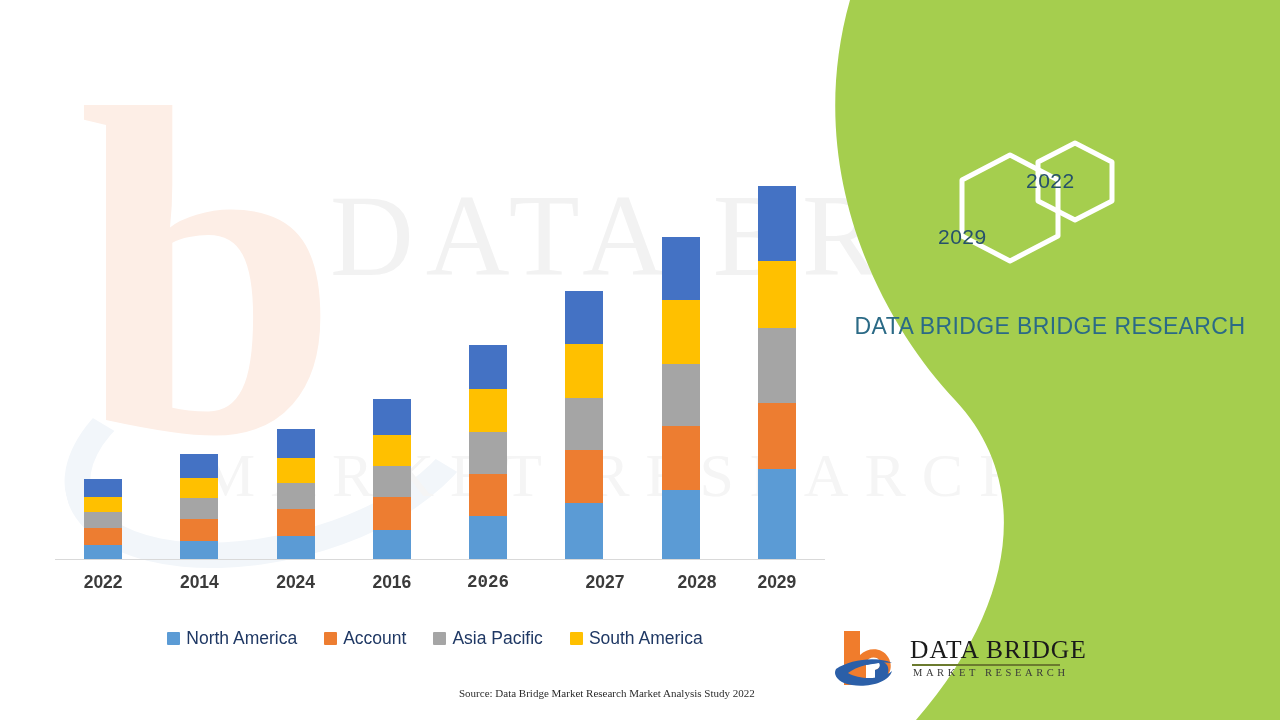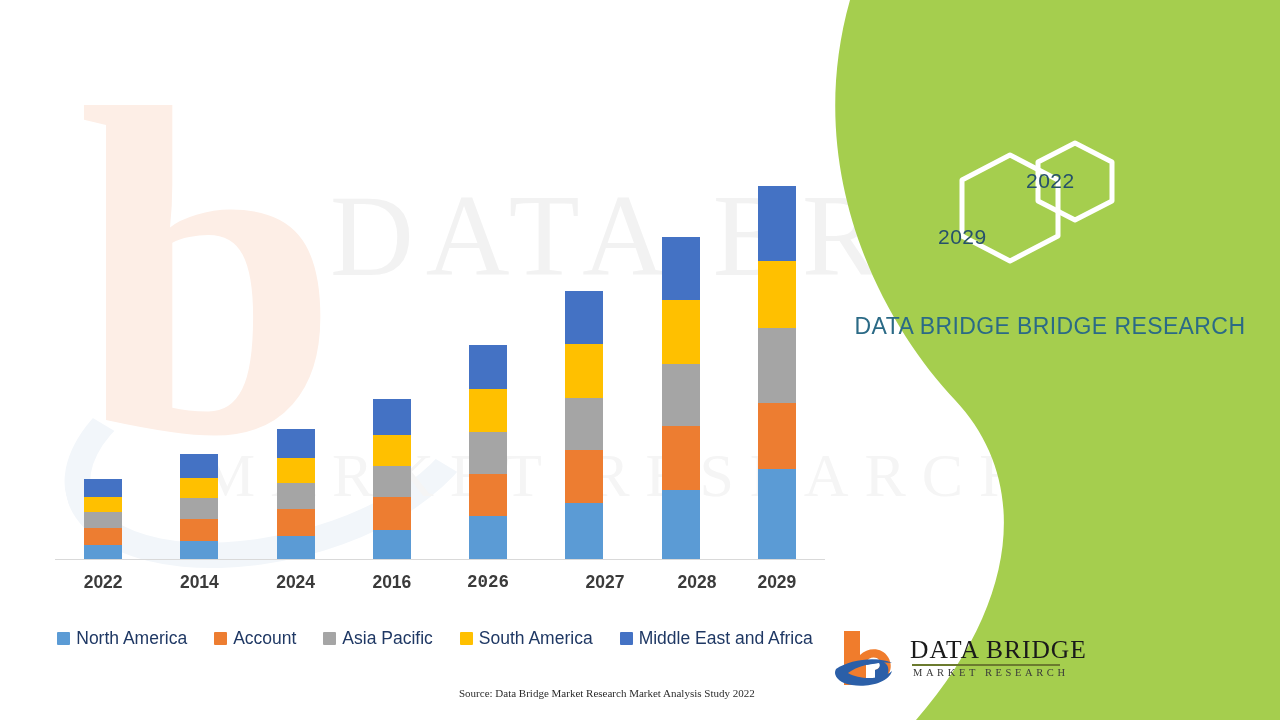--- a/index.html
+++ b/index.html
@@ -338,24 +338,20 @@
           <span class="legend-label">Account</span>
         </div>
         <div class="legend-item">
           <span class="legend-swatch" style="background: rgb(165, 165, 165);"></span>
           <span class="legend-label">Asia Pacific</span>
         </div>
         <div class="legend-item">
           <span class="legend-swatch" style="background: rgb(255, 192, 0);"></span>
           <span class="legend-label">South America</span>
         </div>
-        <div class="legend-item">
-          <span class="legend-swatch" style="background: rgb(68, 114, 196);"></span>
-          <span class="legend-label">Middle East and Africa</span>
-        </div>
       </div>
 
     <div class="footer-right">Source: Data Bridge Market Research Market Analysis Study 2022</div>
   </div>
 
   <div class="green-panel">
     <svg class="shape" viewBox="0 0 460 720" preserveAspectRatio="none">
       <path id="greenPath" d="M 30 0 L 460 0 L 460 720 L 96 720 C 200 600 210 480 135 400 C 60 320 -18 170 30 0 Z" fill="#A5CE4E"></path>
     </svg>
 

